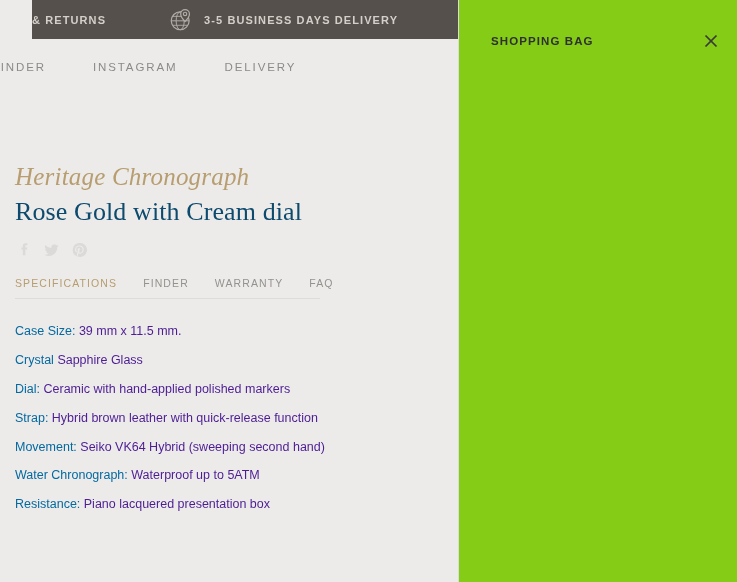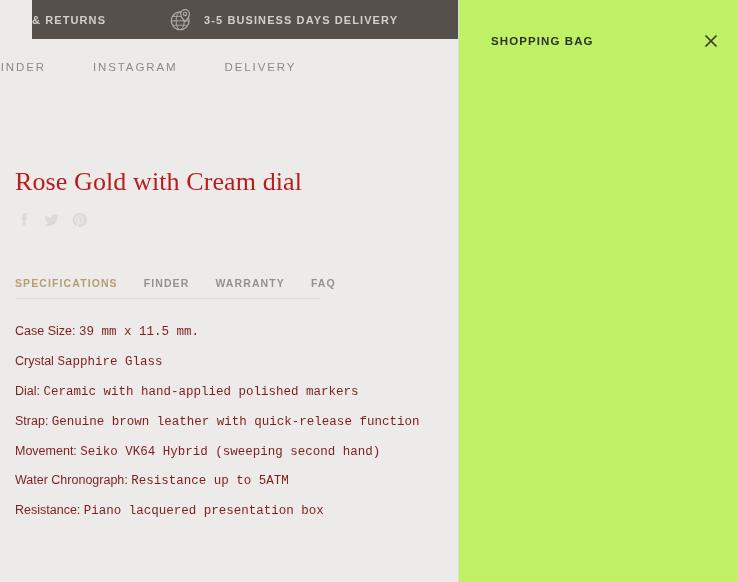--- a/index.html
+++ b/index.html
@@ -102,21 +102,21 @@
     font-family: "Liberation Serif", serif;
     font-style: italic;
     font-size: 25px;
     color: #b79d6f;
     line-height: 1.18;
     letter-spacing: .2px;
   }
   .prod-title {
     font-family: "Liberation Serif", serif;
     font-size: 26px;
-    color: #b91c1c;
+    color: #0c4a6e;
     line-height: 1.2;
     margin-top: 4px;
     letter-spacing: .1px;
   }
   .social-row {
     margin-top: 14px;
     display: flex;
     align-items: center;
     gap: 11px;
   }
@@ -134,55 +134,55 @@
   .tabs-row {
     display: flex;
     align-items: flex-end;
     gap: 26px;
     padding-bottom: 9px;
     border-bottom: 1px solid #dedcda;
   }
   .tab {
     font-size: 10.5px;
     letter-spacing: 1.1px;
-    font-weight: bold;
+    font-weight: normal;
     color: #94918e;
     white-space: nowrap;
   }
   .tab.active { color: #b79d6f; }
 
   .specs {
     position: absolute;
     left: 15px;
     top: 325px;
     width: 440px;
   }
   .spec-row {
     font-size: 12.5px;
     line-height: 1;
     margin-bottom: 16.4px;
     white-space: nowrap;
     color: #55565a;
   }
-  .spec-k { color: #7f1d1d; }
-  .spec-v { color: #7f1d1d; font-family: Liberation Mono, monospace; }
+  .spec-k { color: #0369a1; }
+  .spec-v { color: #4c1d95; }
 
   
   .divider {
     position: absolute;
     left: 458px; top: 0;
     width: 1px; height: 582px;
     background: #dbdbdb;
   }
   .cart {
     position: absolute;
     left: 459px; top: 0;
     width: 278px;
     height: 582px;
-    background: #bef264;
+    background: #84cc16;
     overflow: hidden;
   }
   .cart-head {
     position: absolute;
     left: 32px; top: 35px;
     width: 215px;
     display: flex;
     align-items: center;
     justify-content: space-between;
   }
@@ -231,20 +231,21 @@
 
     <div class="mainnav">
       <div class="mainnav-inner">
         <a class="navlink" href="#">ORE FINDER</a>
         <a class="navlink" href="#">INSTAGRAM</a>
         <a class="navlink" href="#">DELIVERY</a>
       </div>
     </div>
 
     <div class="product-block">
+      <div class="prod-sub">Heritage Chronograph</div>
       <div class="prod-title">Rose Gold with Cream dial</div>
       <div class="social-row">
         <svg class="social-ic" viewBox="0 0 24 24">
           <path d="M14.6 8.3V6.6c0-.8.2-1.2 1.4-1.2h1.5V2.6h-2.5c-3 0-4 1.4-4 3.8v1.9H9v2.9h2v8.2h3.6v-8.2h2.4l.3-2.9h-2.7z"></path>
         </svg>
         <svg class="social-ic" viewBox="0 0 24 24">
           <path d="M22 5.9c-.7.3-1.5.6-2.4.7.9-.5 1.5-1.3 1.8-2.3-.8.5-1.7.8-2.6 1a4.1 4.1 0 0 0-7 3.8A11.7 11.7 0 0 1 3.4 4.8a4.1 4.1 0 0 0 1.3 5.5c-.7 0-1.3-.2-1.9-.5a4.1 4.1 0 0 0 3.3 4.1c-.6.2-1.2.2-1.9.1a4.1 4.1 0 0 0 3.8 2.9A8.3 8.3 0 0 1 2 18.6a11.7 11.7 0 0 0 6.3 1.8c7.6 0 11.8-6.3 11.8-11.8v-.5c.8-.6 1.5-1.3 1.9-2.2z"></path>
         </svg>
         <svg class="social-ic" viewBox="0 0 24 24">
           <path d="M12 2.2A9.8 9.8 0 0 0 8.4 21c-.1-.8-.1-2 .1-2.9l1.2-5s-.3-.6-.3-1.5c0-1.4.8-2.4 1.8-2.4.9 0 1.3.6 1.3 1.4 0 .9-.6 2.2-.9 3.4-.2 1 .5 1.9 1.5 1.9 1.8 0 3.2-1.9 3.2-4.7 0-2.4-1.8-4.1-4.3-4.1a4.5 4.5 0 0 0-4.7 4.5c0 .9.3 1.8.8 2.3.1.1.1.2.1.3l-.3 1c0 .2-.1.2-.3.1-1.2-.6-1.9-2.3-1.9-3.7 0-3 2.2-5.8 6.3-5.8 3.3 0 5.9 2.4 5.9 5.5 0 3.3-2.1 5.9-5 5.9-1 0-1.9-.5-2.2-1.1l-.6 2.3c-.2.8-.8 1.9-1.2 2.5A9.8 9.8 0 1 0 12 2.2z"></path>
@@ -258,23 +259,23 @@
         <div class="tab">FINDER</div>
         <div class="tab">WARRANTY</div>
         <div class="tab">FAQ</div>
       </div>
     </div>
 
     <div class="specs" id="spec-list">
         <div class="spec-row"><span class="spec-k">Case Size: </span><span class="spec-v">39 mm x 11.5 mm.</span></div>
         <div class="spec-row"><span class="spec-k">Crystal </span><span class="spec-v">Sapphire Glass</span></div>
         <div class="spec-row"><span class="spec-k">Dial: </span><span class="spec-v">Ceramic with hand-applied polished markers</span></div>
-        <div class="spec-row"><span class="spec-k">Strap: </span><span class="spec-v">Genuine brown leather with quick-release function</span></div>
+        <div class="spec-row"><span class="spec-k">Strap: </span><span class="spec-v">Hybrid brown leather with quick-release function</span></div>
         <div class="spec-row"><span class="spec-k">Movement: </span><span class="spec-v">Seiko VK64 Hybrid (sweeping second hand)</span></div>
-        <div class="spec-row"><span class="spec-k">Water Chronograph: </span><span class="spec-v">Resistance up to 5ATM</span></div>
+        <div class="spec-row"><span class="spec-k">Water Chronograph: </span><span class="spec-v">Waterproof up to 5ATM</span></div>
         <div class="spec-row"><span class="spec-k">Resistance: </span><span class="spec-v">Piano lacquered presentation box</span></div>
       </div>
   </div>
 
   <div class="divider"></div>
 
   <div class="cart">
 
     <div class="cart-head">
       <span class="cart-title">SHOPPING BAG</span>

